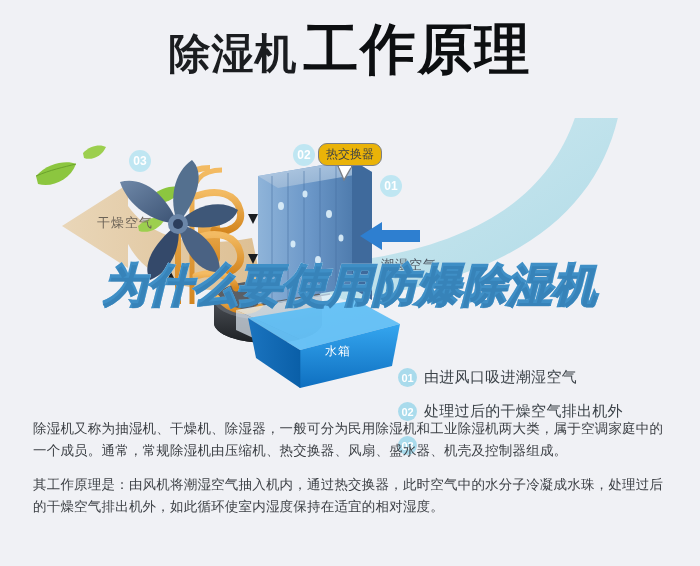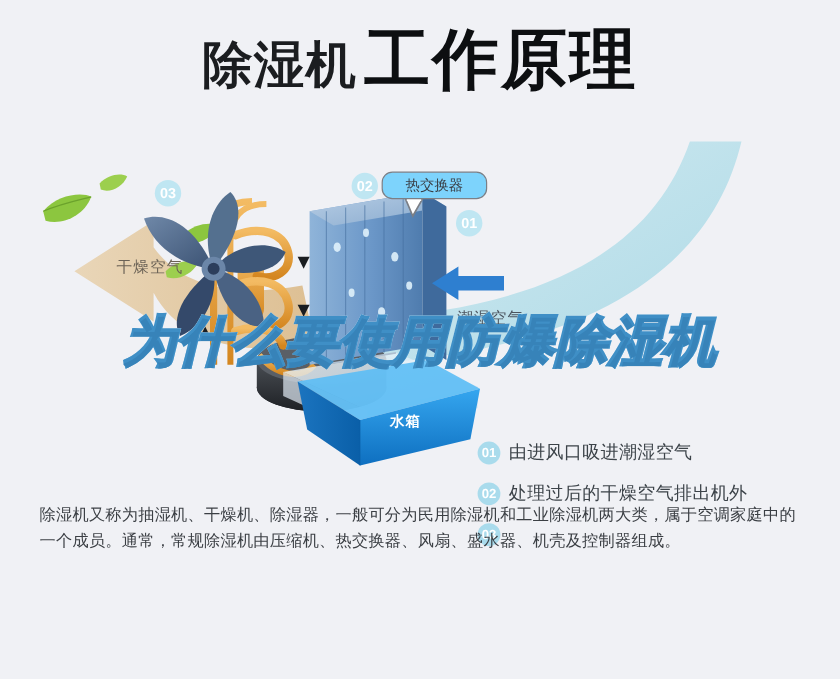--- a/index.html
+++ b/index.html
@@ -28,36 +28,36 @@
   }
 
   
   .stage{position:absolute;left:0;top:118px;width:700px;height:280px;}
   .stage svg{position:absolute;left:0;top:0;}
 
   
   .lbl{position:absolute;font-size:12px;color:#5a5f66;white-space:nowrap;}
   .lbl-dry{left:97px;top:96px;font-size:13px;color:#6b6256;letter-spacing:1px;}
   .lbl-humid{left:381px;top:90px;font-size:13px;color:#4c5560;letter-spacing:1px;margin-top:48px;}
-  .lbl-tank{left:325px;top:225px;font-size:12px;color:#ffffff;letter-spacing:1px;font-weight:bold;}
+  .lbl-tank{left:325px;top:225px;font-size:12px;color:#ffffff;letter-spacing:1px;}
 
   .badge-num{
     position:absolute;width:22px;height:22px;border-radius:50%;
     background:#bfe6f2;color:#ffffff;font-size:12px;font-weight:bold;
     display:flex;align-items:center;justify-content:center;
     letter-spacing:0px;
   }
   .b03{left:129px;top:32px;}
   .b02{left:293px;top:26px;}
   .b01{left:380px;top:57px;}
 
   .callout{
     position:absolute;left:318px;top:25px;
-    background:#7dd3fc;border:1.4px solid #7b7f86;border-radius:9px;
-    padding:2px 19px;font-size:12px;color:#3a3f46;white-space:nowrap;
+    background:#eab308;border:1.4px solid #7b7f86;border-radius:9px;
+    padding:2px 7px;font-size:12px;color:#3a3f46;white-space:nowrap;
   }
 
   
   .legend{position:absolute;left:398px;top:250px;width:290px;}
   .legend-item{display:flex;align-items:center;margin-bottom:15px;}
   .legend-badge{
     width:19px;height:19px;border-radius:50%;
     background:#a9dbec;color:#ffffff;font-size:11px;font-weight:bold;
     display:flex;align-items:center;justify-content:center;flex:0 0 auto;
   }
@@ -270,15 +270,16 @@
       </div>
     </div>
   </div>
 
   <div class="watermark">
     <span class="wm-inner">为什么要使用防爆除湿机</span>
   </div>
 
   <div class="body-copy">
     <p class="para">除湿机又称为抽湿机、干燥机、除湿器，一般可分为民用除湿机和工业除湿机两大类，属于空调家庭中的一个成员。通常，常规除湿机由压缩机、热交换器、风扇、盛水器、机壳及控制器组成。</p>
+    <p class="para">其工作原理是：由风机将潮湿空气抽入机内，通过热交换器，此时空气中的水分子冷凝成水珠，处理过后的干燥空气排出机外，如此循环使室内湿度保持在适宜的相对湿度。</p>
   </div>
 
 </div>
 
 </body></html>

